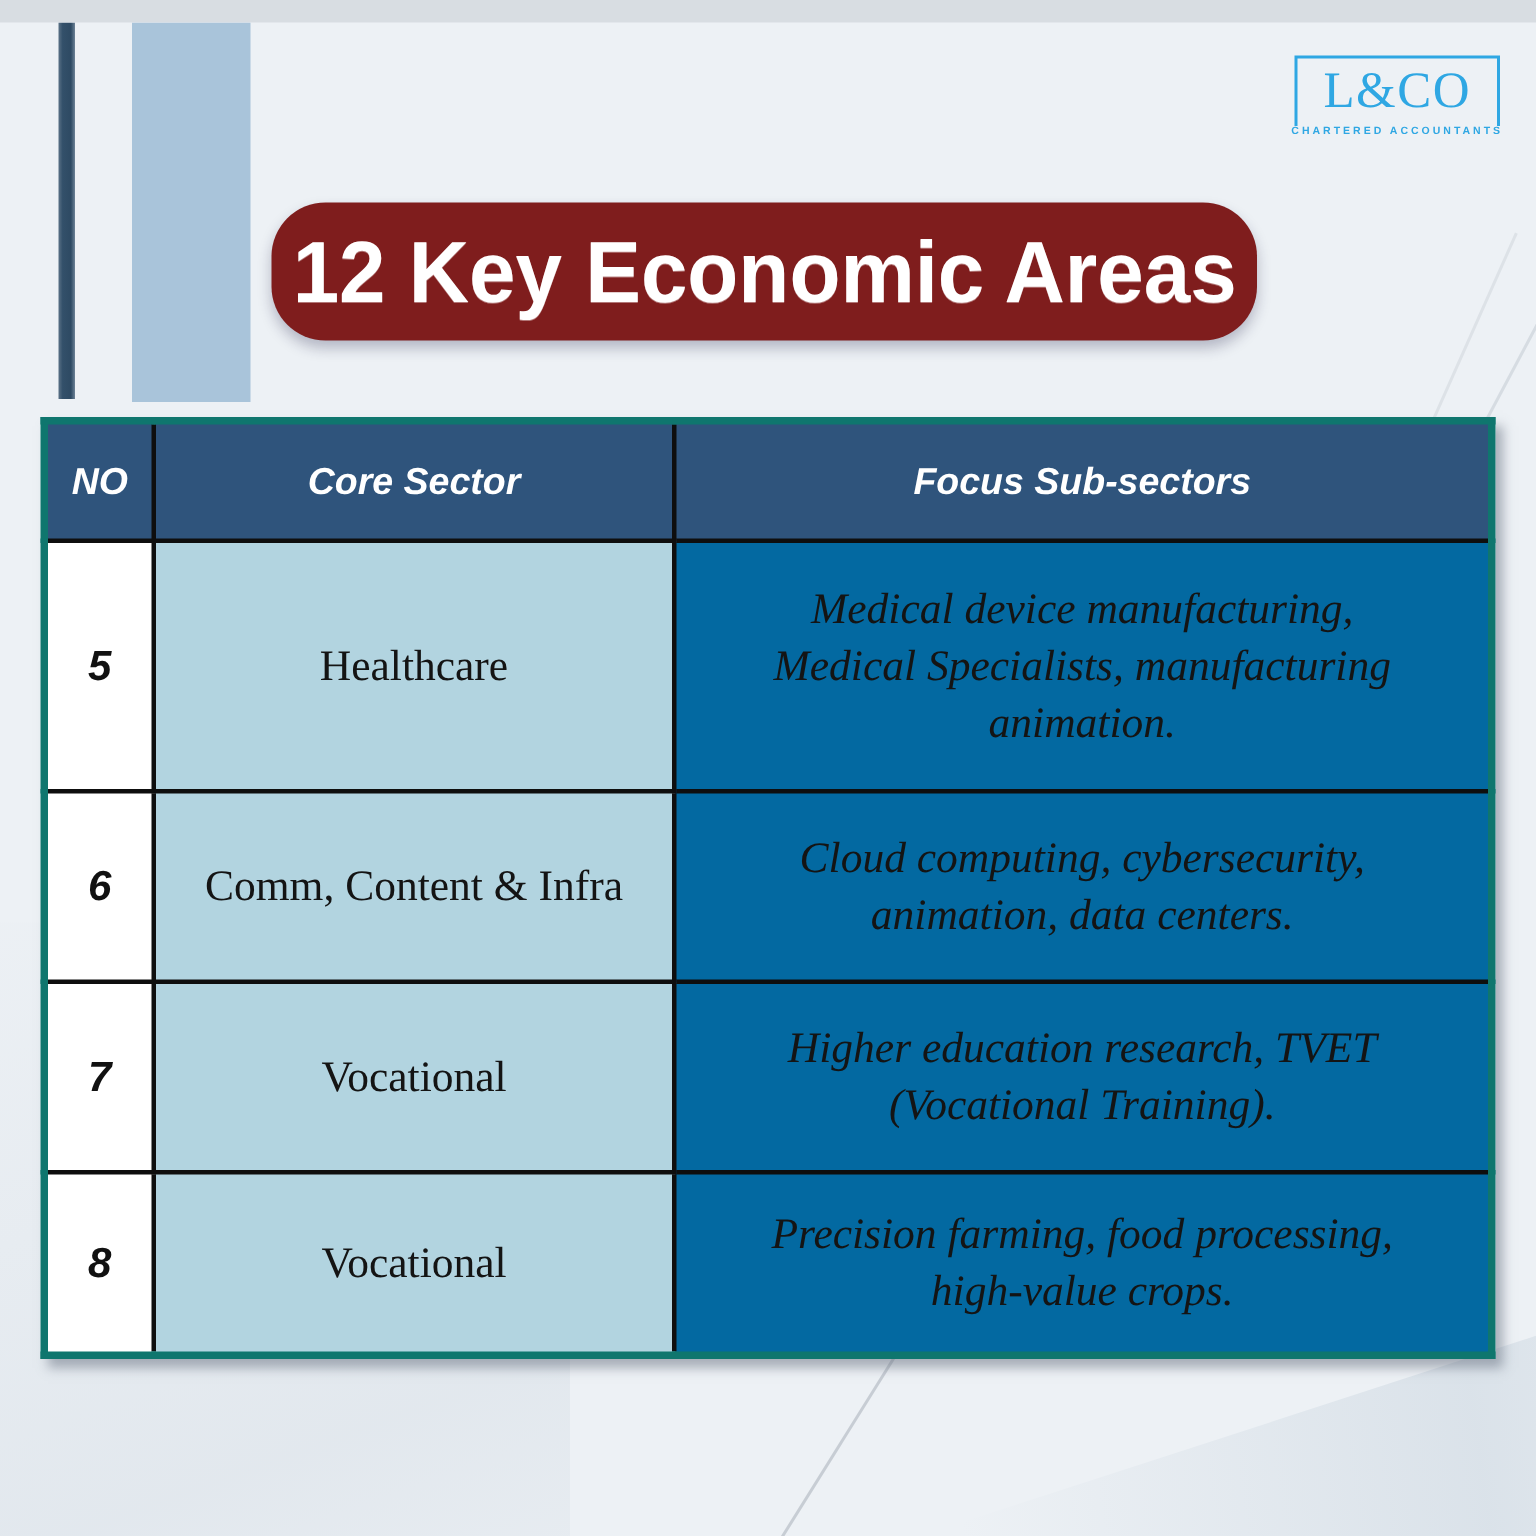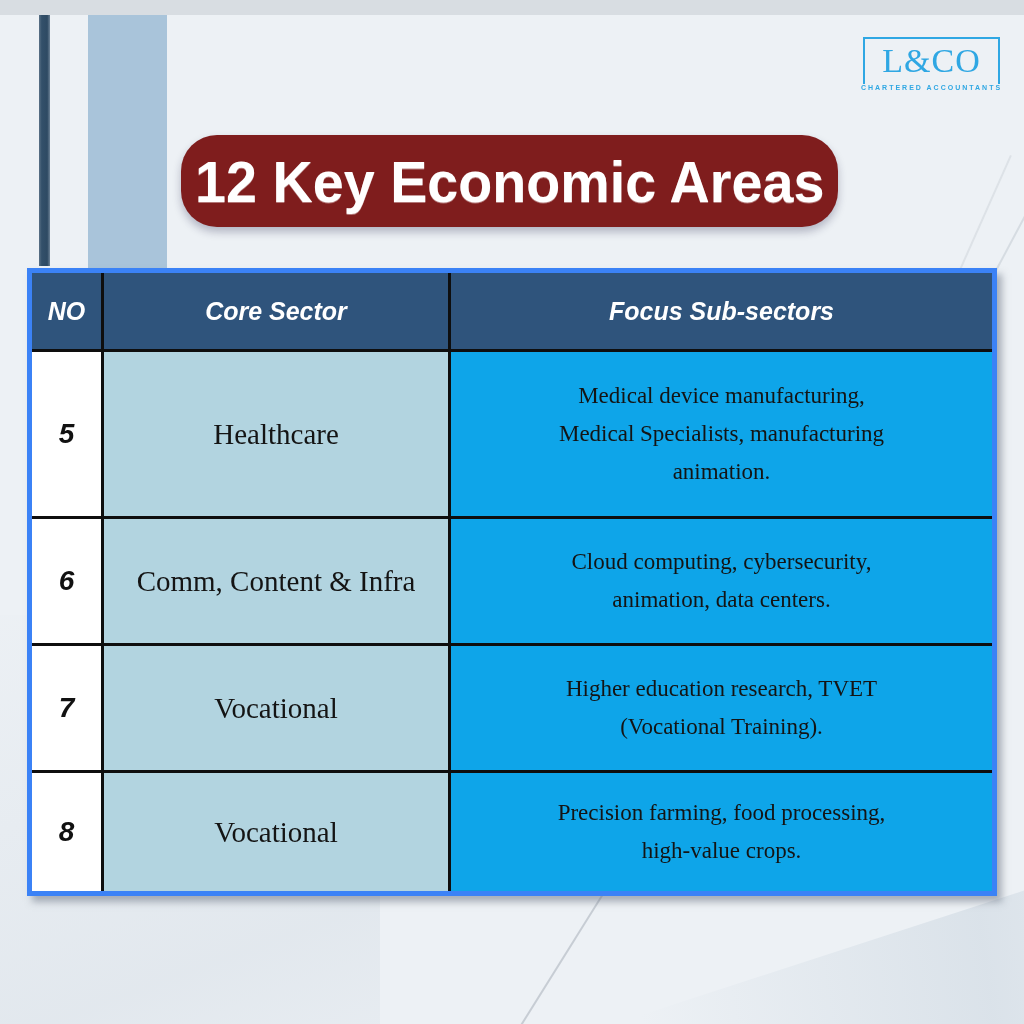--- a/index.html
+++ b/index.html
@@ -64,23 +64,23 @@
     box-shadow:0 5px 9px rgba(30,30,70,0.28);
   }
   .banner-text {
     color:#ffffff; font-size:58px; font-weight:800; letter-spacing:0px;
     transform:scaleX(0.96); white-space:nowrap;
     text-shadow:0 1px 0 rgba(255,255,255,0.4);
   }
 
   
   table.sector-table {
-    position:absolute; left:27px; top:253px; width:970px;
+    position:absolute; left:27px; top:263px; width:970px;
     border-collapse:collapse; background:#ffffff;
-    border:5px solid #3b82f6;
+    border:5px solid #0f766e;
     box-shadow:5px 6px 7px rgba(100,110,125,0.5);
     table-layout:fixed;
   }
   .sector-table col.c-no   { width:73px;  }
   .sector-table col.c-core { width:347px; }
   .sector-table col.c-focus{ width:545px; }
 
   .sector-table th, .sector-table td { border:3px solid #0e0e0e; }
 
   .sector-table thead tr { height:80px; }
@@ -97,23 +97,24 @@
 
   td.cell-no {
     background:#ffffff; text-align:center;
     font-weight:bold; font-style:italic; font-size:28px; color:#111;
   }
   td.cell-core {
     background:#b2d4e0; text-align:center;
     font-family:"Liberation Serif", serif; font-size:29px; color:#141414;
   }
   td.cell-focus {
-    background:#0ea5e9; text-align:center; vertical-align:middle;
-    font-family:"Liberation Serif", serif; font-size:23px; color:#141414;
+    background:#0369a1; text-align:center; vertical-align:middle;
+    font-family:"Liberation Serif", serif; font-size:29px; color:#141414;
     padding:0 30px;
+    font-style:italic;
   }
   td.cell-focus .line { line-height:38px; }
 </style>
 </head>
 <body>
 
 <div class="canvas">
 
   <div class="bg-facet1"></div>
   <div class="bg-facet2"></div>

